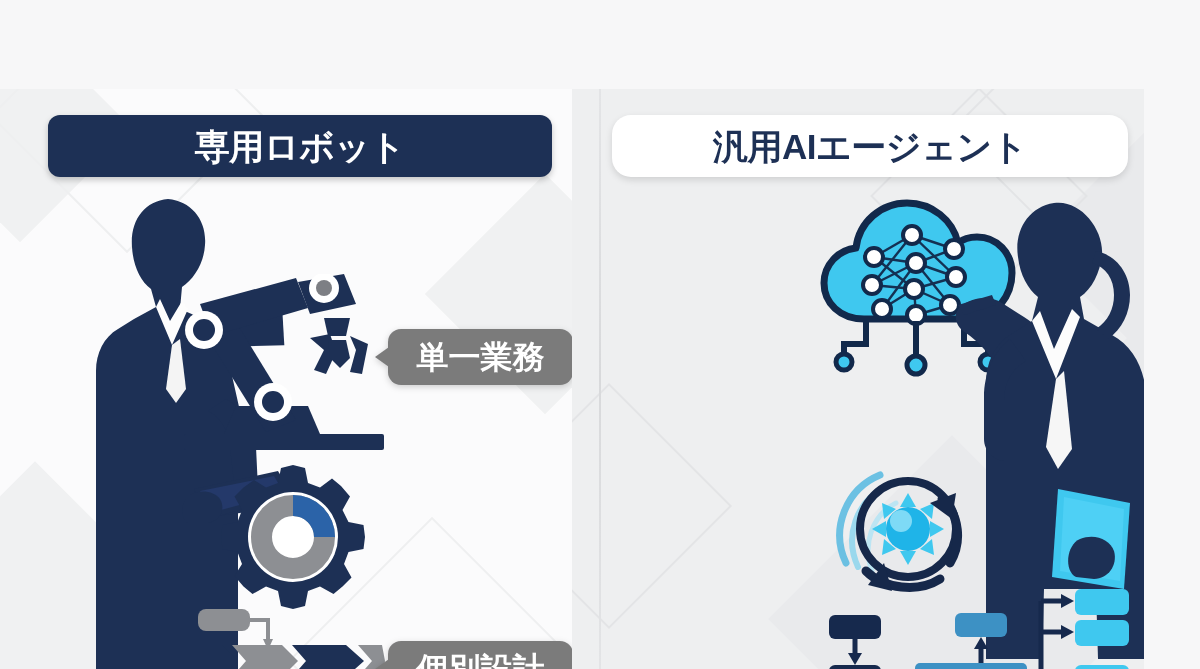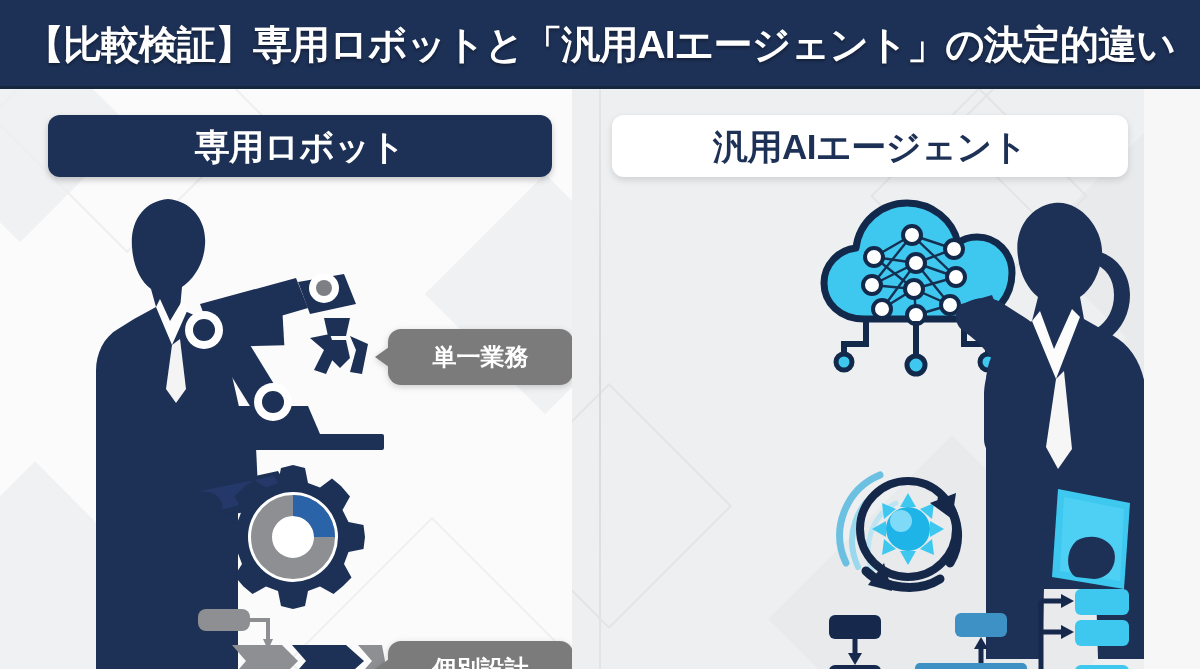--- a/index.html
+++ b/index.html
@@ -69,37 +69,38 @@
   .hdr-left{
     left:48px;width:504px;
     background:#1d3055;
     box-shadow:0 3px 6px rgba(0,0,0,.22);
   }
   .hdr-left .hdr-text{color:#fff;}
   .hdr-right{
     left:40px;width:516px;
     background:#ffffff;
     box-shadow:0 3px 7px rgba(0,0,0,.13);
+    border-radius:19px;
   }
   .hdr-right .hdr-text{color:#1d3055;}
   .hdr-text{
     font-size:35px;font-weight:700;letter-spacing:-.5px;white-space:nowrap;line-height:1;
   }
 
   
   .badge{
     position:absolute;
     height:56px;
     display:flex;align-items:center;justify-content:center;
     border-radius:13px;
     z-index:5;
     filter:drop-shadow(0 2px 3px rgba(0,0,0,.18));
   }
   .badge-text{
-    font-size:24px;font-weight:700;letter-spacing:0;white-space:nowrap;line-height:1;
+    font-size:32px;font-weight:700;letter-spacing:0;white-space:nowrap;line-height:1;
   }
   
   .badge-gray{
     background:#7b7b7b;
     left:388px;width:185px;
   }
   .badge-gray .badge-text{color:#fff;}
   .badge-gray::before{
     content:"";position:absolute;left:-13px;top:18px;
     width:0;height:0;
@@ -113,23 +114,20 @@
   .row3{top:552px;}
 
   svg{display:block;}
   .art{position:absolute;z-index:3;}
 </style>
 </head>
 <body>
 
 <div id="canvas">
 
-  <div class="titlebar">
-    <div class="title-text">【比較検証】専用ロボットと「汎用AIエージェント」の決定的違い</div>
-  </div>
 
   <div class="panels">
 
     <div class="panel panel-left">
 
       <div class="bg-shape dia dia-fill-l" style="left:-60px;top:-40px;width:160px;height:160px;"></div>
       <div class="bg-shape dia dia-line-l" style="left:30px;top:-70px;width:190px;height:190px;"></div>
       <div class="bg-shape dia dia-fill-l" style="left:-80px;top:420px;width:230px;height:230px;"></div>
       <div class="bg-shape dia dia-line-l" style="left:330px;top:470px;width:200px;height:200px;"></div>
       <div class="bg-shape dia dia-fill-l" style="left:460px;top:120px;width:170px;height:170px;"></div>

